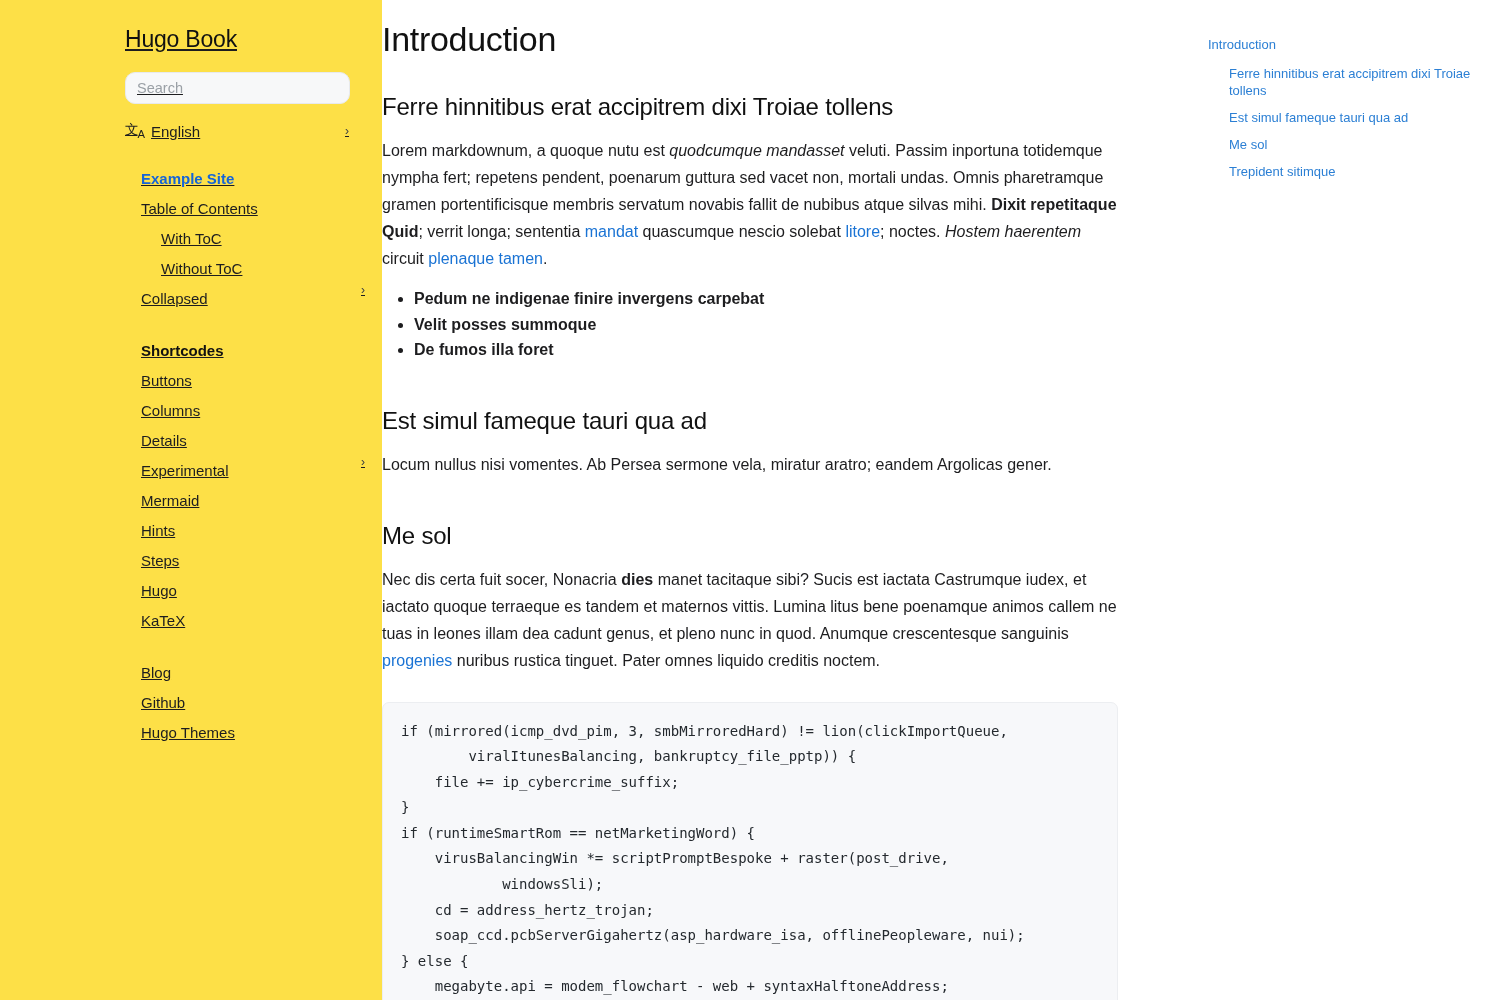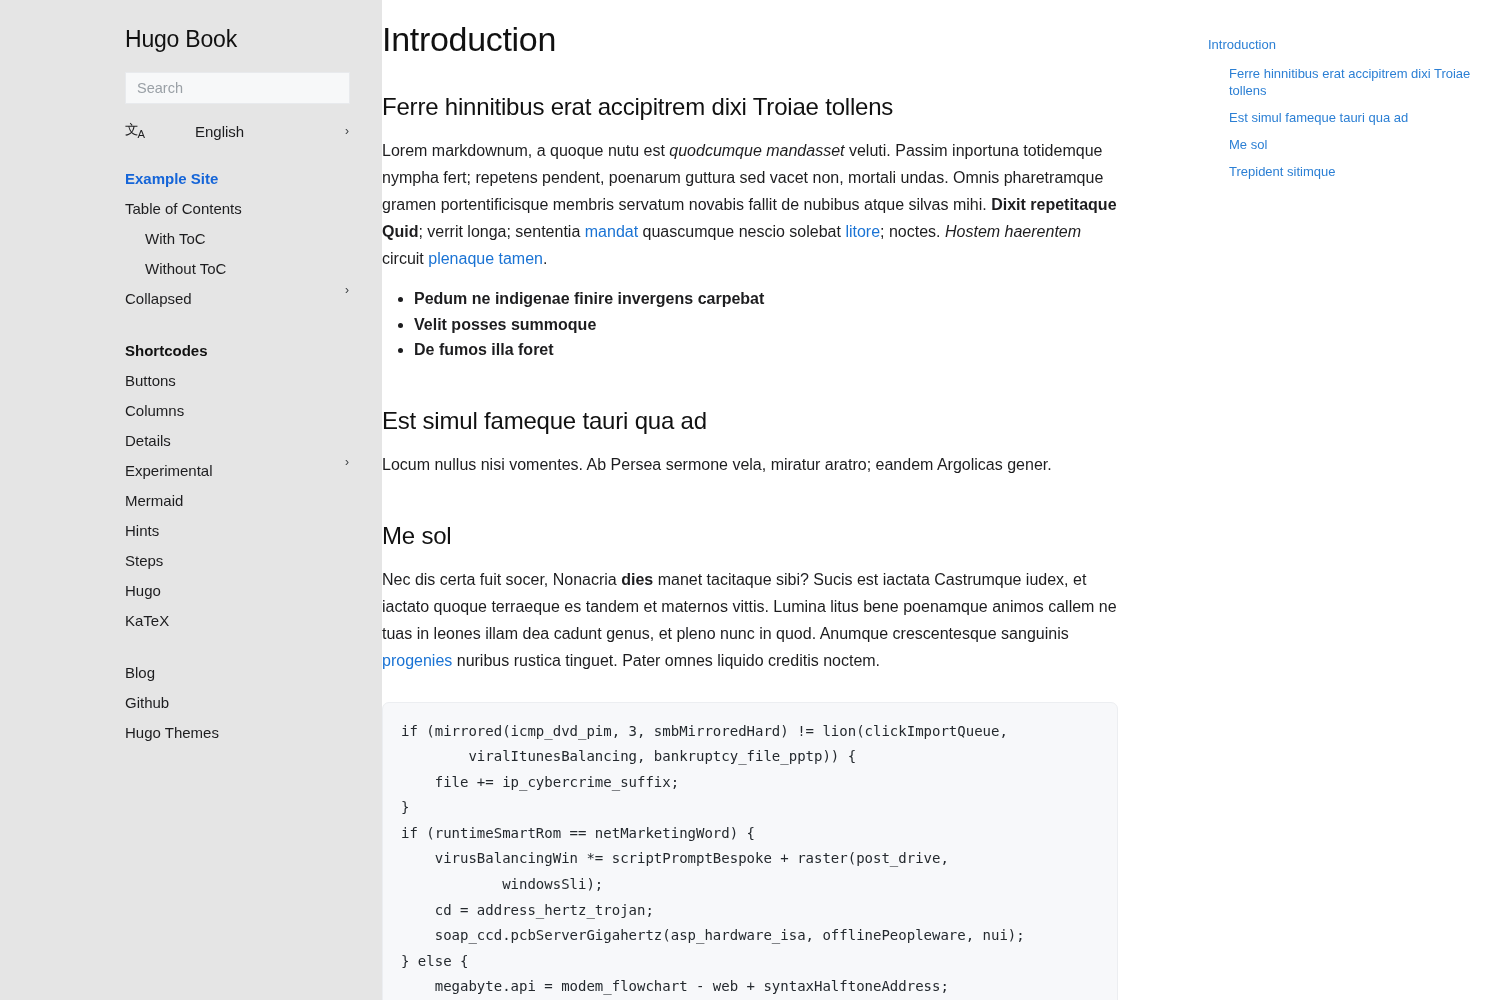--- a/index.html
+++ b/index.html
@@ -11,35 +11,36 @@
     font-family: "Liberation Sans", sans-serif;
     color: #1d1d1f;
   }
   .page { display: flex; width: 1500px; height: 1000px; }
 
   
   .sidebar {
     width: 382px;
     flex: 0 0 382px;
     padding: 26px 32px 0 125px;
-    background: #e5e5e5;
+    background: #fde047;
+    text-decoration: underline;
   }
   .brand {
     font-size: 23px;
     font-weight: 400;
     color: #111;
     margin: 0 0 19px 0;
     letter-spacing: -0.2px;
   }
   .search-box {
     display: block;
     width: 225px;
     height: 32px;
     border: 1px solid #e8eaed;
-    border-radius: 0;
+    border-radius: 10px;
     background: #f7f8f9;
     padding: 0 11px;
     font-size: 14.5px;
     font-family: "Liberation Sans", sans-serif;
     color: #3c4043;
     outline: none;
   }
   .search-box::placeholder { color: #9aa0a6; }
 
   .lang-row {
@@ -50,37 +51,38 @@
     height: 22px;
     cursor: pointer;
   }
   .lang-icon {
     font-size: 13.5px;
     line-height: 1;
     margin-right: 7px;
     color: #1d1d1f;
     letter-spacing: -1px;
   }
-  .lang-label { font-size: 15px; color: #1d1d1f; flex: 1; margin-left: 44px; }
+  .lang-label { font-size: 15px; color: #1d1d1f; flex: 1; }
   .chev {
     font-size: 12px;
     color: #3c4043;
     line-height: 1;
     padding-right: 1px;
   }
 
   .nav-group { margin-top: 22px; }
   .nav-item {
     display: flex;
     align-items: flex-start;
     width: 225px;
     font-size: 15px;
     line-height: 30px;
     color: #1d1d1f;
     cursor: pointer;
+    margin-left: 16px;
   }
   .nav-item .txt { flex: 1; }
   .nav-item.accent .txt { color: #1565d8; font-weight: 700; }
   .nav-item.strong .txt { font-weight: 700; color: #111; }
   .nav-item.indent { padding-left: 20px; }
 
   
   .main {
     flex: 1 1 auto;
     padding: 20px 30px 0 0;

